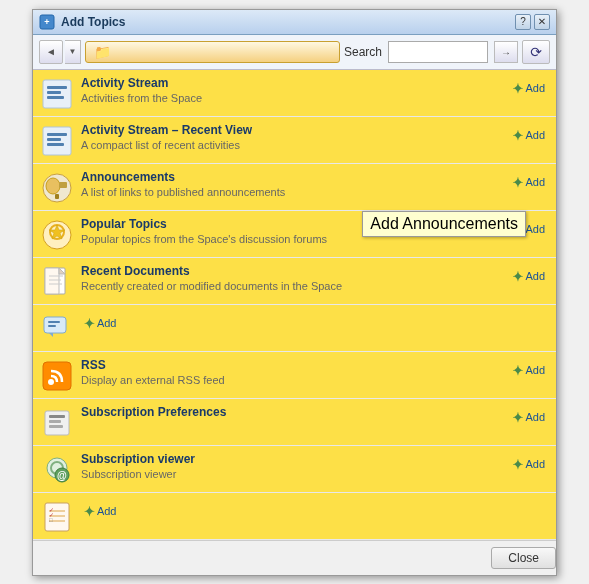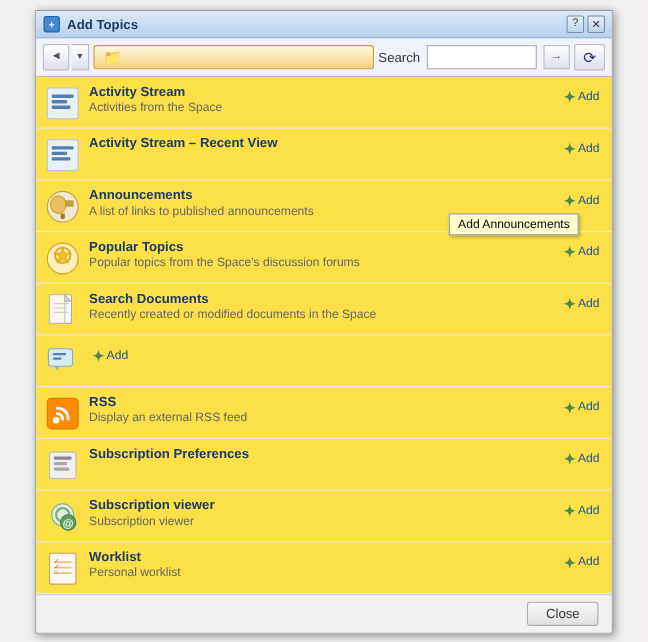--- a/index.html
+++ b/index.html
@@ -208,34 +208,34 @@
       text-decoration: none;
     }
     .add-plus {
       color: #4a8a4a;
       font-size: 13px;
       font-weight: bold;
     }
     .tooltip {
       position: absolute;
       right: 30px;
-      top: 30px;
+      top: 47px;
       background: #ffffd0;
       border: 1px solid #999;
       padding: 3px 7px;
-      font-size: 11px;
+      font-size: 16px;
       color: #000;
       white-space: nowrap;
       z-index: 10;
       box-shadow: 1px 1px 3px rgba(0,0,0,0.3);
     }
     .footer {
       background: #f0f0f0;
       border-top: 1px solid #ccc;
-      padding: 6px 12px;
+      padding: 6px 0;
       display: flex;
       justify-content: flex-end;
     }
     .close-btn {
       padding: 3px 16px;
       border: 1px solid #aaa;
       background: linear-gradient(to bottom, #f8f8f8, #e0e0e0);
       border-radius: 3px;
       cursor: pointer;
       font-size: 12px;
@@ -307,20 +307,21 @@
     <div class="item-icon">
             <svg width="32" height="32">
               <rect x="2" y="2" width="28" height="28" rx="2" fill="#e8f0f8" stroke="#b0c4d8"></rect>
               <rect x="6" y="8" width="20" height="3" rx="1" fill="#5080b0"></rect>
               <rect x="6" y="13" width="14" height="3" rx="1" fill="#5080b0"></rect>
               <rect x="6" y="18" width="17" height="3" rx="1" fill="#5080b0"></rect>
             </svg>
           </div>
     <div class="item-text">
       <div class="item-title">Activity Stream – Recent View</div>
+      <div class="item-desc">A compact list of recent activities</div>
     </div>
     <div class="add-btn cursor-hand">
       <span class="add-plus">✦</span>
       <span>Add</span>
     </div>
 
   </div>
         <div class="list-item">
     <div class="item-icon">
             <svg width="32" height="32">
@@ -363,21 +364,21 @@
             <svg width="32" height="32">
               <rect x="4" y="2" width="20" height="26" rx="1" fill="#fff" stroke="#aaa"></rect>
               <rect x="4" y="2" width="14" height="26" rx="1" fill="#fff8f0" stroke="#bbb"></rect>
               <line x1="8" y1="10" x2="22" y2="10" stroke="#ccc" stroke-width="1"></line>
               <line x1="8" y1="14" x2="20" y2="14" stroke="#ccc" stroke-width="1"></line>
               <line x1="8" y1="18" x2="21" y2="18" stroke="#ccc" stroke-width="1"></line>
               <polygon points="18,2 24,8 18,8" fill="#e0d0c0" stroke="#bbb"></polygon>
             </svg>
           </div>
     <div class="item-text">
-      <div class="item-title">Search Documents</div>
+      <div class="item-title">Recent Documents</div>
       <div class="item-desc">Recently created or modified documents in the Space</div>
     </div>
     <div class="add-btn cursor-hand">
       <span class="add-plus">✦</span>
       <span>Add</span>
     </div>
 
   </div>
         <div class="list-item">
     <div class="item-icon">
@@ -456,24 +457,20 @@
             <svg width="32" height="32">
               <rect x="4" y="2" width="24" height="28" rx="2" fill="#fff8f0" stroke="#c8a060"></rect>
               <line x1="8" y1="10" x2="24" y2="10" stroke="#e8c080" stroke-width="1.5"></line>
               <line x1="8" y1="15" x2="24" y2="15" stroke="#e8c080" stroke-width="1.5"></line>
               <line x1="8" y1="20" x2="24" y2="20" stroke="#e8c080" stroke-width="1.5"></line>
               <text x="8" y="11" fill="#c04040" font-size="6">✓</text>
               <text x="8" y="16" fill="#c04040" font-size="6">✓</text>
               <text x="8" y="21" fill="#888" font-size="6">□</text>
             </svg>
           </div>
-    <div class="item-text">
-      <div class="item-title">Worklist</div>
-      <div class="item-desc">Personal worklist</div>
-    </div>
     <div class="add-btn cursor-hand">
       <span class="add-plus">✦</span>
       <span>Add</span>
     </div>
 
   </div>
       </div>
   </div>
 
   <div class="footer">

